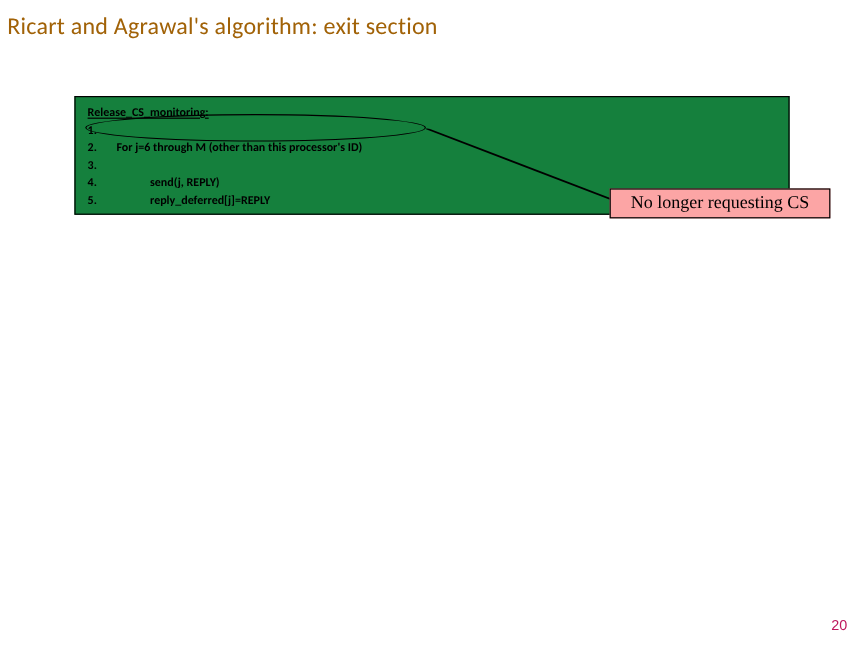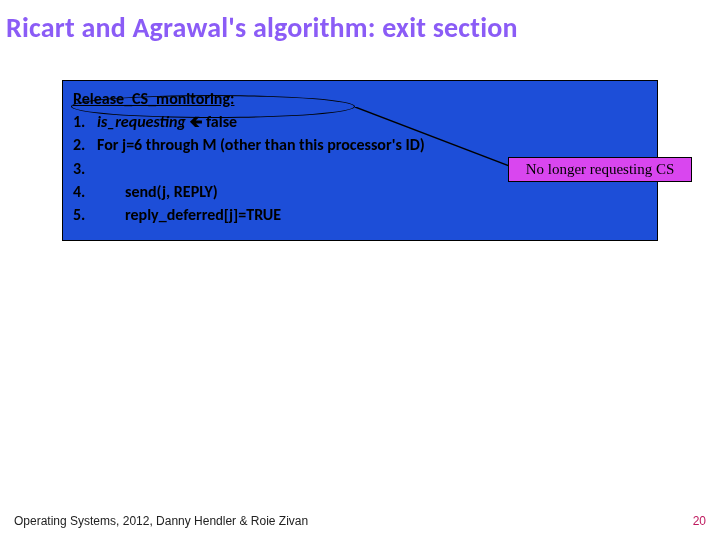--- a/index.html
+++ b/index.html
@@ -1,27 +1,27 @@
 <!DOCTYPE html>
 <html><head>
 <meta charset="utf-8">
 <style>
   * { box-sizing: border-box; margin: 0; padding: 0; }
   html, body { width: 720px; height: 540px; background: #fff; font-family: Calibri, Arial, sans-serif; position: relative; }
   .slide { width: 720px; height: 540px; position: relative; overflow: hidden; }
-  .title { font-size: 28px; color: #8b5cf6; padding: 10px 6px 0 6px; font-weight: 700; letter-spacing: 0.2px; }
+  .title { font-size: 20px; color: #a16207; padding: 10px 6px 0 6px; font-weight: 400; letter-spacing: 0.2px; }
   .code-box {
     position: absolute;
     left: 62px; top: 80px;
     width: 596px;
     border: 1.5px solid #000;
-    padding: 6px 10px 14px 10px;
-    font-size: 16px;
+    padding: 6px 10px 4px 10px;
+    font-size: 10px;
     line-height: 1.45;
-    background: #1d4ed8;
+    background: #15803d;
   }
   .code-heading { font-weight: 700; text-decoration: underline; }
   .code-line { display: flex; font-weight: 700; }
   .ln-num { width: 24px; flex-shrink: 0; }
   .ln-body {}
   .ital { font-style: italic; }
   .indent1 { padding-left: 14px; }
   .indent2 { padding-left: 28px; text-align: right; }
   .arrow { font-weight: 700; }
   .oval {
@@ -33,21 +33,21 @@
     background: transparent;
   }
   .callout {
     position: absolute;
     left: 508px; top: 157px;
     width: 184px;
     border: 1.5px solid #000;
     font-family: "Times New Roman", Times, serif;
     font-size: 15px;
     padding: 3px 6px;
-    background: #d946ef;
+    background: #fca5a5;
     text-align: center;
   }
   .connector {
     position: absolute;
     left: 355px; top: 107px;
     width: 162px; height: 62px;
     pointer-events: none;
   }
   .footer {
     position: absolute;
@@ -69,44 +69,42 @@
 
 <div class="slide">
 
   <div class="title">Ricart and Agrawal's algorithm: exit section</div>
 
   <div class="code-box">
     <div class="code-heading">Release_CS_monitoring:</div>
     <div id="code-lines">
         <div class="code-line">
           <span class="ln-num">1.</span>
-          <span class="ln-body indent0"><span class="ital">is_requesting</span> <span class="arrow">🡸</span> false</span>
         </div>
         <div class="code-line">
           <span class="ln-num">2.</span>
           <span class="ln-body indent0">For j=6 through M (other than this processor's ID)</span>
         </div>
         <div class="code-line">
           <span class="ln-num">3.</span>
         </div>
         <div class="code-line">
           <span class="ln-num">4.</span>
           <span class="ln-body indent2">send(j, REPLY)</span>
         </div>
         <div class="code-line">
           <span class="ln-num">5.</span>
-          <span class="ln-body indent2">reply_deferred[j]=TRUE</span>
+          <span class="ln-body indent2">reply_deferred[j]=REPLY</span>
         </div>
       </div>
   </div>
 
   <div class="oval"></div>
 
   <svg class="connector" viewBox="0 0 162 62">
     <line x1="0" y1="0" x2="162" y2="62" stroke="#000" stroke-width="1.5"></line>
   </svg>
 
   <div class="callout">No longer requesting CS</div>
 
-  <div class="footer">Operating Systems, 2012, Danny Hendler &amp; Roie Zivan</div>
   <div class="pagenum">20</div>
 
 </div>
 
 </body></html>

